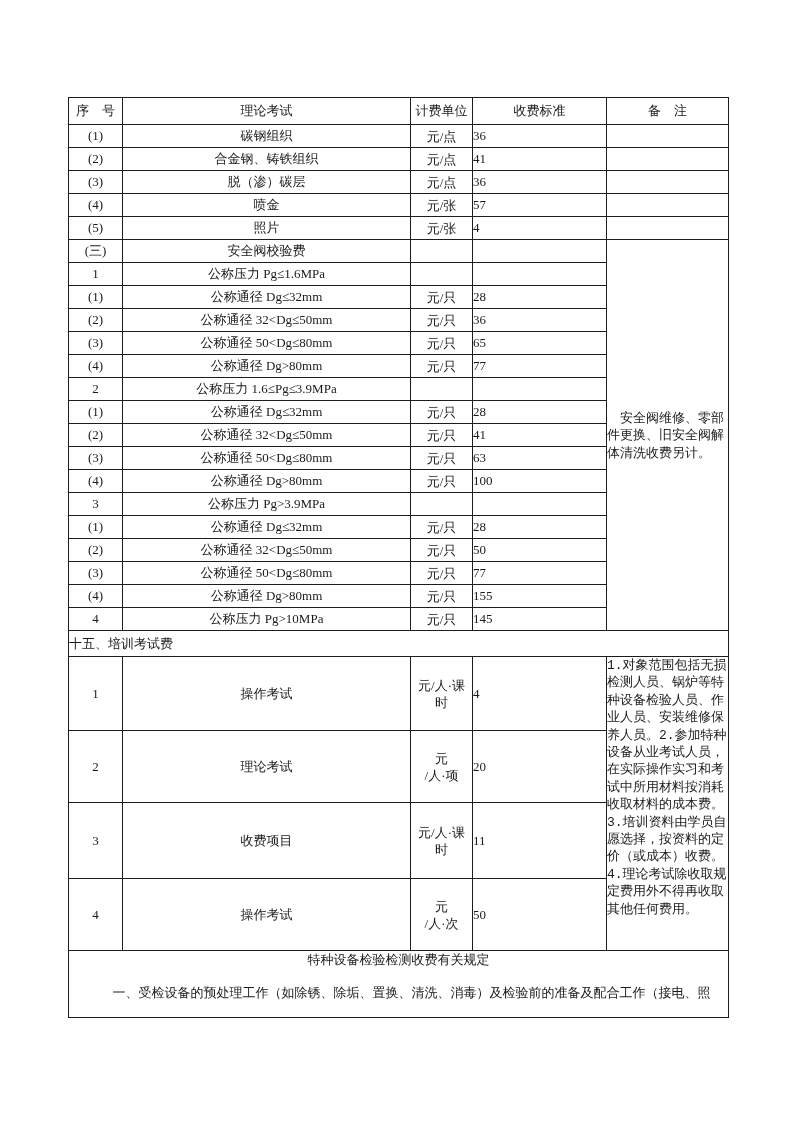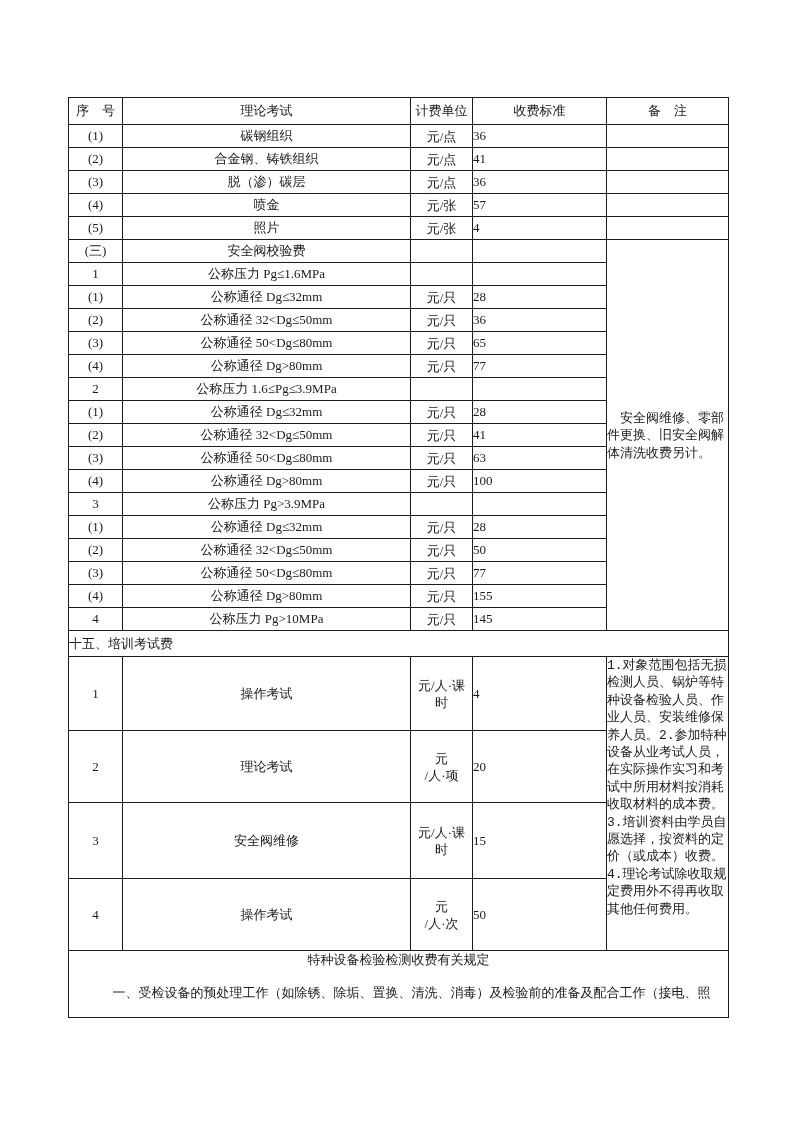--- a/index.html
+++ b/index.html
@@ -247,24 +247,24 @@
     </tr>
     <tr class="t2">
       <td class="no">2</td>
       <td class="item">理论考试</td>
       <td class="unit">元
 /人·项</td>
       <td class="feev">20</td>
     </tr>
     <tr class="t3">
       <td class="no">3</td>
-      <td class="item">安全阀维修</td>
+      <td class="item">收费项目</td>
       <td class="unit">元/人·课
 时</td>
-      <td class="feev">15</td>
+      <td class="feev">11</td>
     </tr>
     <tr class="t4">
       <td class="no">4</td>
       <td class="item">操作考试</td>
       <td class="unit">元
 /人·次</td>
       <td class="feev">50</td>
     </tr>
 
     <tr class="ftr">

